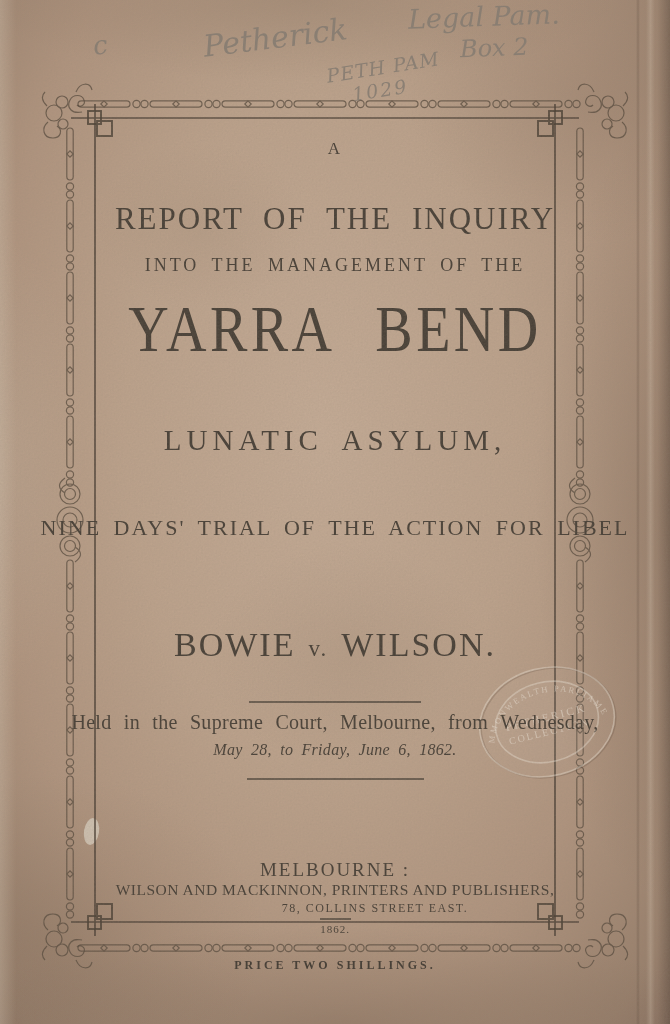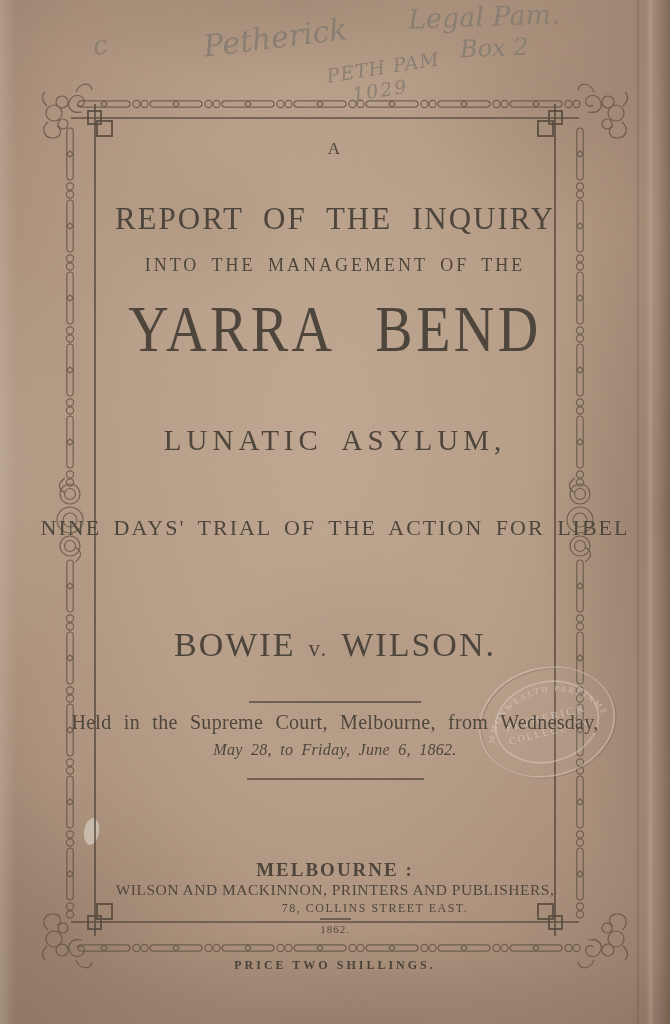--- a/index.html
+++ b/index.html
@@ -40,21 +40,21 @@
   .t-detailed{top:477px;font-size:11.5px;font-weight:700;letter-spacing:2px;word-spacing:4px;}
   .t-nine{top:515px;font-size:22px;letter-spacing:2px;word-spacing:5px;}
   .t-case{top:578px;font-size:34px;letter-spacing:2px;margin-top:48px;}
   .t-case .vs{font-size:23px;margin:0 13px;}
   .rule{position:absolute;height:1.5px;background:rgba(62,55,47,.7);}
   .rule1{top:701px;left:249px;width:172px;}
   .rule2{top:778px;left:247px;width:177px;}
   .rule3{top:918px;left:320px;width:31px;}
   .t-held1{top:711px;font-size:20px;word-spacing:7px;letter-spacing:.3px;}
   .t-held2{top:741px;font-size:16px;font-style:italic;word-spacing:4px;letter-spacing:.3px;}
-  .t-city{top:859px;font-size:19px;letter-spacing:2px;font-weight:bold;}
+  .t-city{top:859px;font-size:19px;letter-spacing:2px;}
   .t-pub{top:881px;font-size:15.5px;letter-spacing:.5px;}
   .t-addr{top:901px;font-size:12px;letter-spacing:1.5px;padding-left:40px;}
   .t-year{top:923px;font-size:11px;letter-spacing:1px;}
   .t-price{top:958px;font-size:12px;font-weight:700;letter-spacing:3px;color:#38322b;}
   .hand{position:absolute;z-index:4;font-family:"DejaVu Serif",serif;font-style:italic;
     color:#837a71;opacity:.9;white-space:nowrap;}
   .h-c{left:93px;top:30px;font-size:26px;transform:rotate(-8deg);}
   .h-peth{left:203px;top:20px;font-size:30px;transform:rotate(-7deg);}
   .h-pp1{left:326px;top:56px;font-size:19px;transform:rotate(-9deg);letter-spacing:1px;}
   .h-pp2{left:352px;top:79px;font-size:19px;transform:rotate(-9deg);letter-spacing:2px;}

